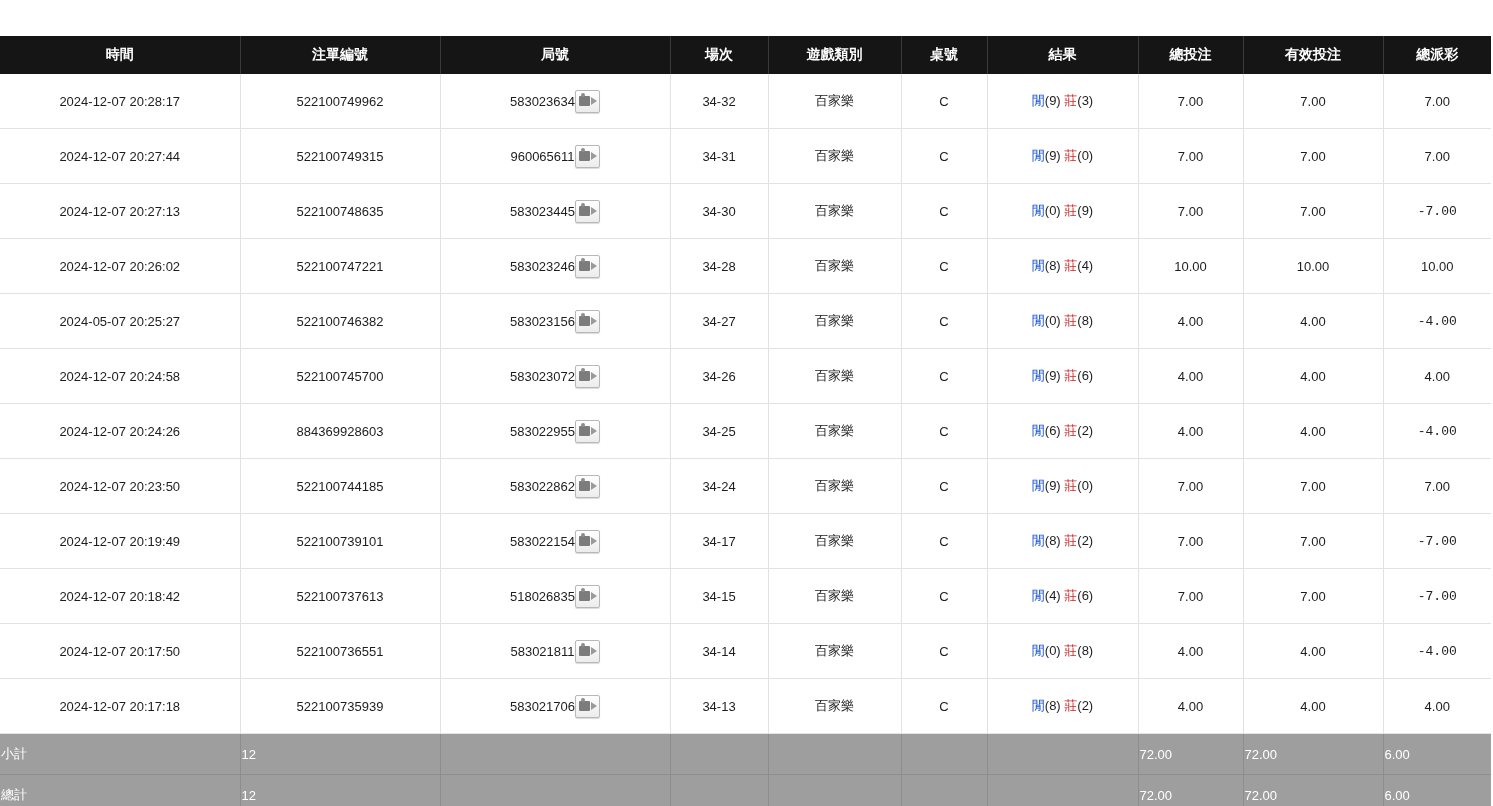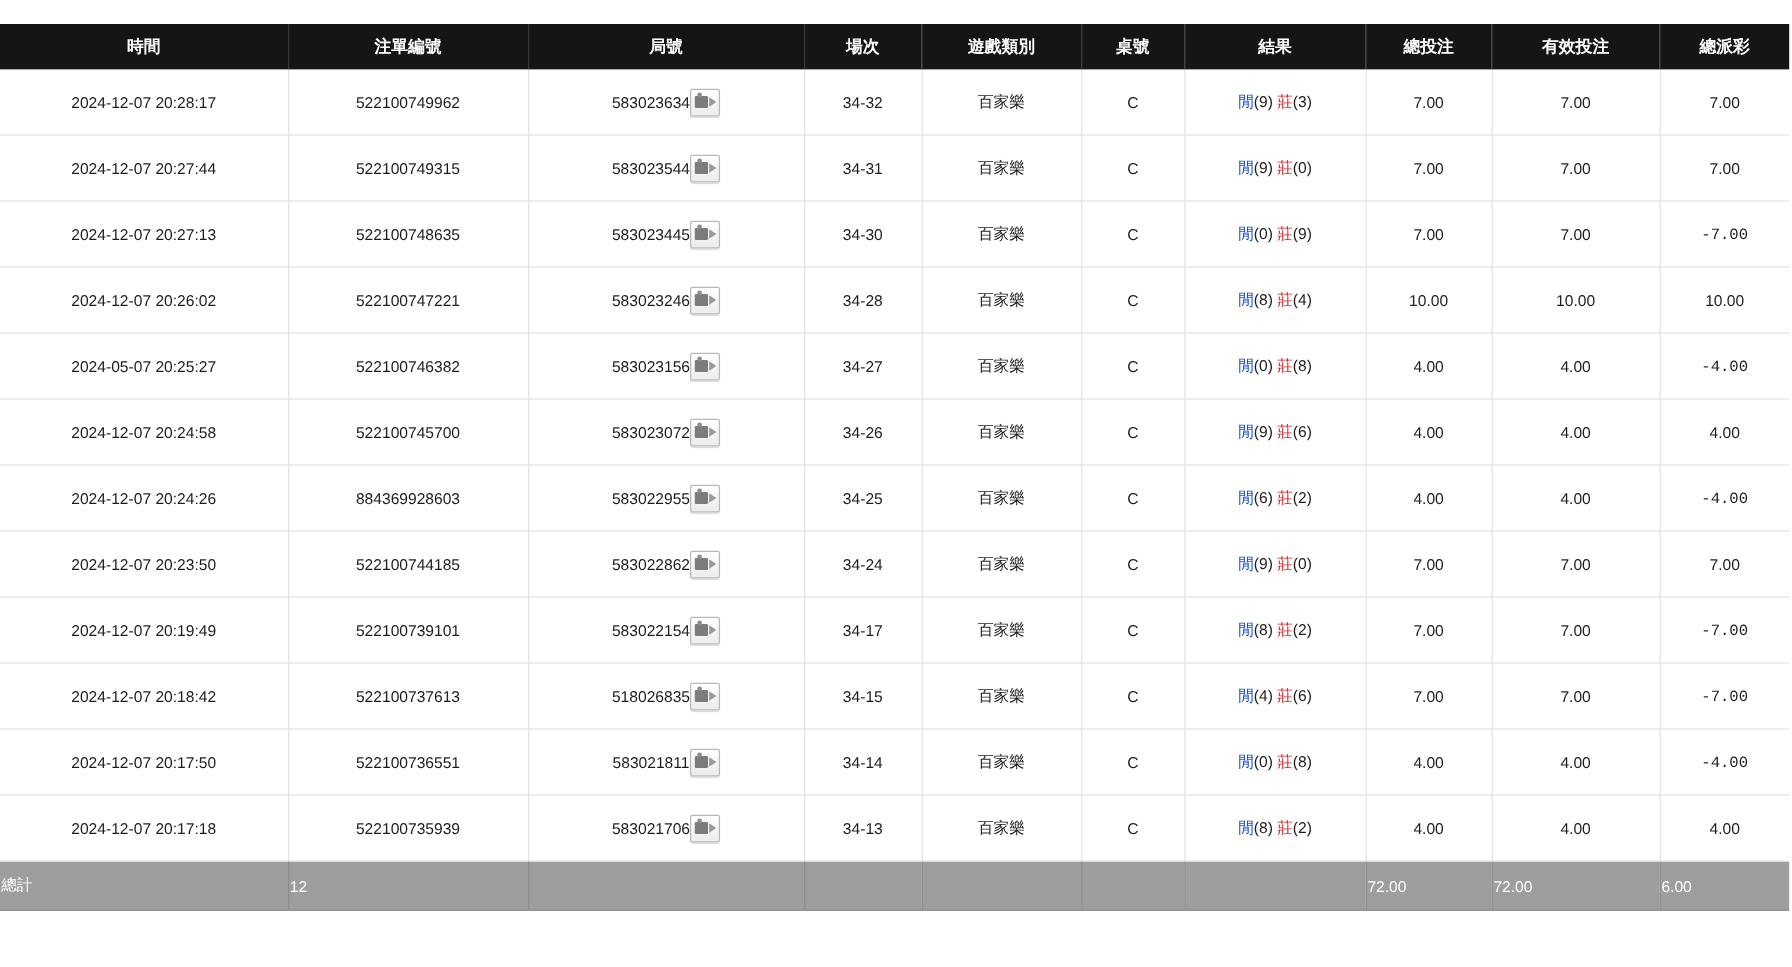--- a/index.html
+++ b/index.html
@@ -12,21 +12,21 @@
     height: 806px;
     font-family: "Liberation Sans", sans-serif;
     overflow: hidden;
   }
   .page {
     width: 1493px;
     height: 770px;
     position: relative;
     background: #ffffff;
     box-sizing: border-box;
-    padding-top: 20px;
+    padding-top: 36px;
     padding-left: 0;
   }
   table.bet-table {
     border-collapse: collapse;
     table-layout: fixed;
     width: 1481px;
     margin-left: 0;
     font-size: 13px;
     color: #222;
   }
@@ -185,21 +185,21 @@
           <td><span class="res-p">閒</span><span class="res-n">(9)</span> <span class="res-b">莊</span><span class="res-n">(3)</span></td>
           <td class="val-blue">7.00</td>
           <td class="val-dark">7.00</td>
           <td class="val-dark">7.00</td>
         </tr>
         <tr>
           <td>2024-12-07 20:27:44</td>
           <td>522100749315</td>
           <td>
             <div class="round-cell">
-              <span>583023544</span>
+              <span>960065611</span>
               <span class="vid-icon">
                 <span class="vid-dot"></span>
               </span>
             </div>
           </td>
           <td>34-31</td>
           <td>百家樂</td>
           <td>C</td>
           <td><span class="res-p">閒</span><span class="res-n">(9)</span> <span class="res-b">莊</span><span class="res-n">(0)</span></td>
           <td class="val-blue">7.00</td>
@@ -391,20 +391,32 @@
           <td>34-13</td>
           <td>百家樂</td>
           <td>C</td>
           <td><span class="res-p">閒</span><span class="res-n">(8)</span> <span class="res-b">莊</span><span class="res-n">(2)</span></td>
           <td class="val-blue">4.00</td>
           <td class="val-dark">4.00</td>
           <td class="val-dark">4.00</td>
         </tr>
       </tbody>
     <tfoot>
+      <tr class="summary">
+        <td>小計</td>
+        <td>12</td>
+        <td></td>
+        <td></td>
+        <td></td>
+        <td></td>
+        <td></td>
+        <td>72.00</td>
+        <td>72.00</td>
+        <td>6.00</td>
+      </tr>
       <tr class="summary">
         <td>總計</td>
         <td>12</td>
         <td></td>
         <td></td>
         <td></td>
         <td></td>
         <td></td>
         <td>72.00</td>
         <td>72.00</td>

